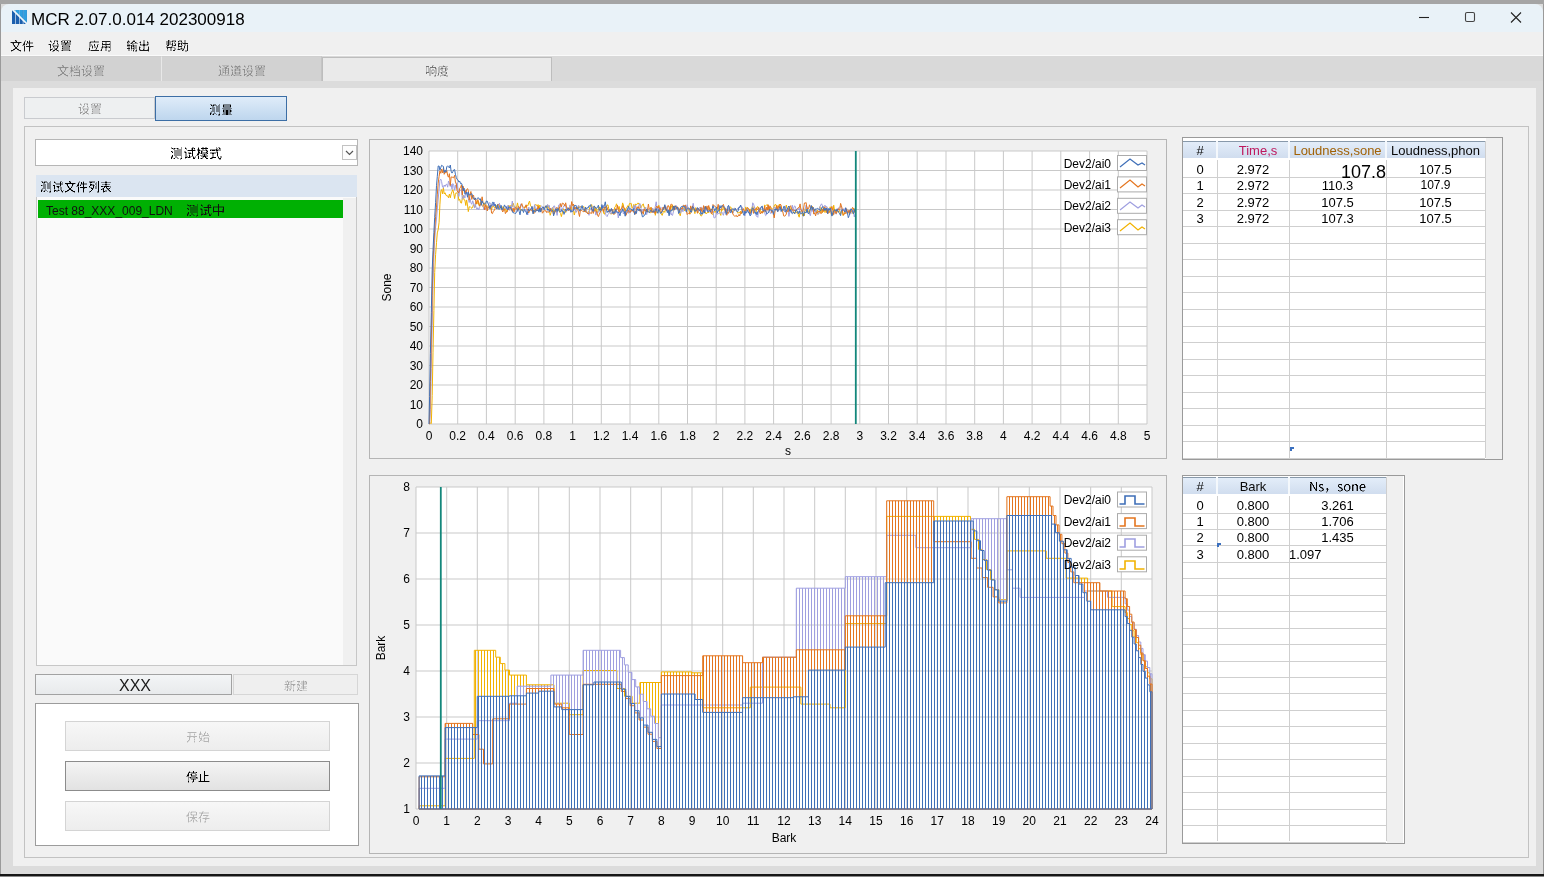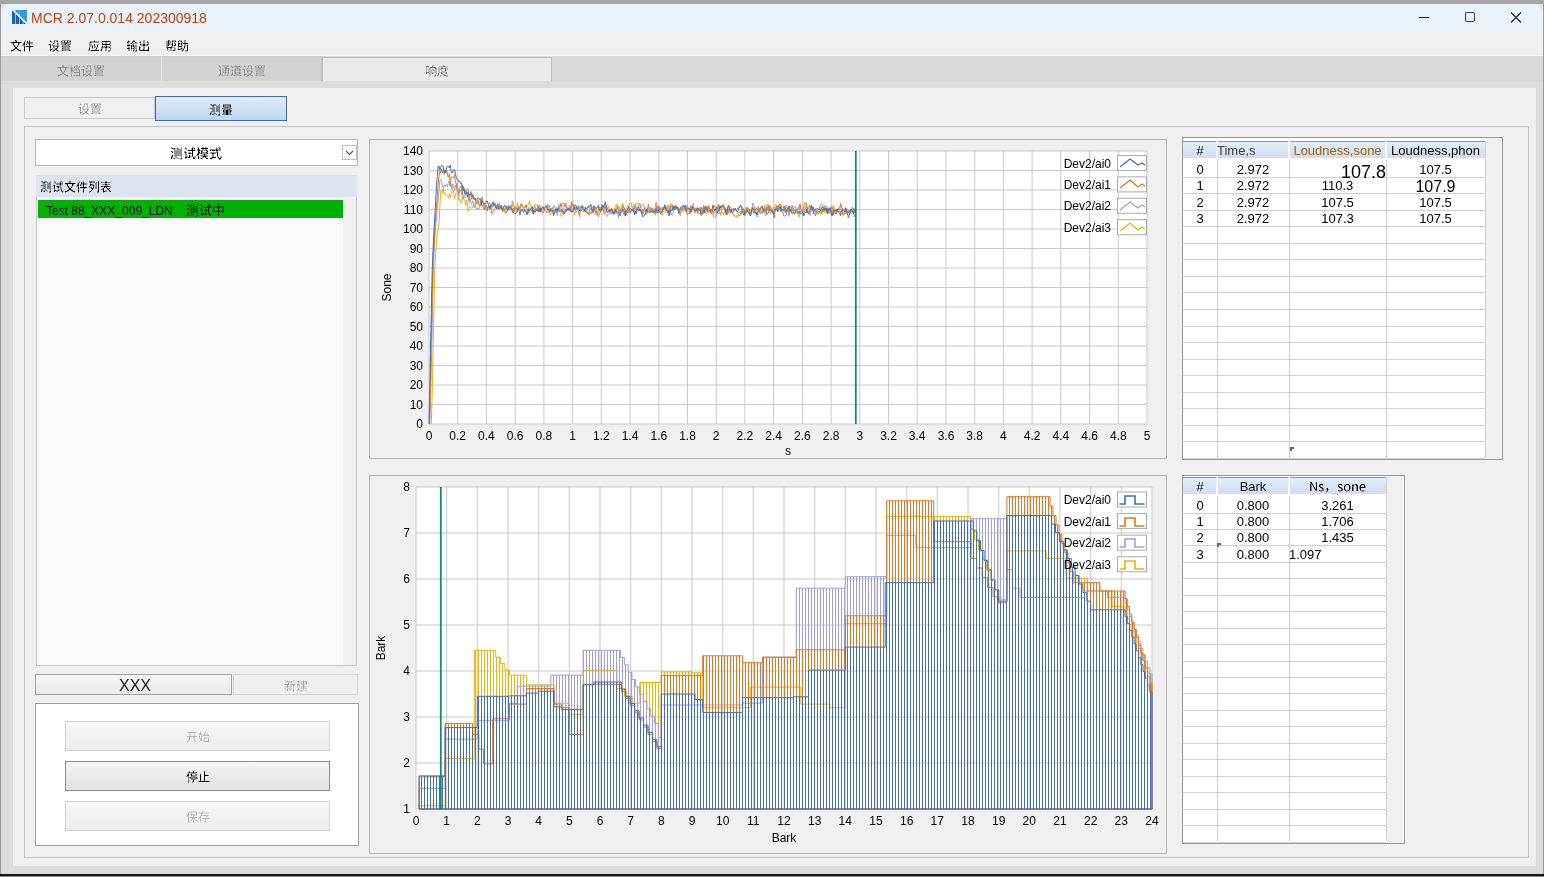--- a/index.html
+++ b/index.html
@@ -26,21 +26,21 @@
 <rect x="11.4" y="1" width="3.4" height="14" fill="#1b5fae"></rect>
 <g clip-path="url(#icl)">
 <rect x="0" y="1" width="3.2" height="14" fill="#2d9fe0"></rect>
 <rect x="3.8" y="1" width="3.2" height="14" fill="#2d9fe0"></rect>
 <rect x="7.6" y="1" width="3.2" height="14" fill="#2d9fe0"></rect>
 <rect x="11.4" y="1" width="3.4" height="14" fill="#2d9fe0"></rect>
 </g>
 <line x1="0.5" y1="0.5" x2="15.5" y2="15.5" stroke="#eef6fb" stroke-width="1.6"></line>
 </g>
     </svg>
-    <div class="t" style="left:31px;top:10px;font-size:14px;color:#c2410c">MCR 2.07.0.014 202300918</div>
+    <div class="t" style="left:31px;top:10px;font-size:17px;color:#000000">MCR 2.07.0.014 202300918</div>
     <svg class="abs" style="left:1412px;top:10px" width="120" height="14" viewBox="0 0 120 14">
 <line x1="7" y1="7.5" x2="17" y2="7.5" stroke="#222" stroke-width="1.1"></line>
 <rect x="53.5" y="2.5" width="9" height="9" rx="1.5" fill="none" stroke="#444" stroke-width="1.1"></rect>
 <path d="M99,2.5 L109,12.5 M109,2.5 L99,12.5" stroke="#222" stroke-width="1.1" fill="none"></path>
 </svg>
     <div class="abs" style="left:1px;top:32px;width:1542px;height:24px;background:#f0f0f0"></div>
     <div class="abs" style="left:1px;top:55px;width:1542px;height:1px;background:#fafafa"></div>
     <div class="abs" style="left:1px;top:56px;width:1542px;height:25px;background:#d9d9d9"></div>
     <div class="abs" style="left:1px;top:56px;width:161px;height:25px;background:#d2d2d2;border-right:1px solid #e8e8e8;border-top:1px solid #cfcfcf;box-sizing:border-box"></div>
     <div class="abs" style="left:162px;top:56px;width:160px;height:25px;background:#d2d2d2;border-right:1px solid #c4c4c4;border-top:1px solid #cfcfcf;box-sizing:border-box"></div>
@@ -272,36 +272,36 @@
       <rect x="748.5" y="60.2" width="29" height="15" fill="#fff" stroke="#ababab"></rect>
       <path d="M750.5,72 H756 V64 H766 V72 H775.5" fill="none" stroke="#9f9fe0" stroke-width="1.6"></path>
       <text x="742" y="93.8" font-size="12" text-anchor="end" fill="#000">Dev2/ai3</text>
       <rect x="748.5" y="81.8" width="29" height="15" fill="#fff" stroke="#ababab"></rect>
       <path d="M750.5,94 H756 V86 H766 V94 H775.5" fill="none" stroke="#f2b200" stroke-width="1.6"></path>
     </svg>
     <div class="abs" style="left:1182px;top:137px;width:321px;height:323px;background:#fff;border:1px solid #9a9a9a;box-sizing:border-box"></div>
     <div class="abs" style="left:1183px;top:141px;width:302px;height:17px;background:linear-gradient(#e3edf9,#cfdcEe);border-top:1px solid #8899aa;border-bottom:1px solid #9aa7b8"></div>
     <div class="t" style="left:1183px;top:143px;width:34px;text-align:center;font-size:13px;color:#0a0a0a">#</div>
     <div class="abs" style="left:1216px;top:141px;width:2px;height:17px;background:#f4f8fc"></div>
-    <div class="t" style="left:1217px;top:143px;width:82px;font-size:13px;color:#404040">Time,s</div>
+    <div class="t" style="left:1217px;top:143px;width:82px;text-align:center;font-size:13px;color:#be185d">Time,s</div>
     <div class="abs" style="left:1288px;top:141px;width:2px;height:17px;background:#f4f8fc"></div>
     <div class="t" style="left:1289px;top:143px;width:97px;text-align:center;font-size:13px;color:#a16207">Loudness,sone</div>
     <div class="abs" style="left:1385px;top:141px;width:2px;height:17px;background:#f4f8fc"></div>
     <div class="t" style="left:1386px;top:143px;width:99px;text-align:center;font-size:13px;color:#0a0a0a">Loudness,phon</div>
     <div class="abs" style="left:1183px;top:158px;width:302px;height:2px;background:#fff"></div>
     <div class="abs" style="left:1183px;top:176.6px;width:302px;height:1px;background:#cfcfcf"></div>
     <div class="t" style="left:1183px;top:161.5px;width:34px;text-align:center;font-size:13px;color:#000">0</div>
     <div class="t" style="left:1217px;top:161.5px;width:72px;text-align:center;font-size:13px;color:#000">2.972</div>
     <div class="t" style="left:1289px;top:161.5px;width:97px;text-align:right;font-size:18px;color:#000">107.8</div>
     <div class="t" style="left:1386px;top:161.5px;width:99px;text-align:center;font-size:13px;color:#000">107.5</div>
     <div class="abs" style="left:1183px;top:193.1px;width:302px;height:1px;background:#cfcfcf"></div>
     <div class="t" style="left:1183px;top:178.1px;width:34px;text-align:center;font-size:13px;color:#000">1</div>
     <div class="t" style="left:1217px;top:178.1px;width:72px;text-align:center;font-size:13px;color:#000">2.972</div>
     <div class="t" style="left:1289px;top:178.1px;width:97px;text-align:center;font-size:13px;color:#000">110.3</div>
-    <div class="t" style="left:1386px;top:178.1px;width:99px;text-align:center;font-size:16px;color:#000">107.9</div>
+    <div class="t" style="left:1386px;top:178.1px;width:99px;text-align:center;font-size:12px;color:#000">107.9</div>
     <div class="abs" style="left:1183px;top:209.7px;width:302px;height:1px;background:#cfcfcf"></div>
     <div class="t" style="left:1183px;top:194.6px;width:34px;text-align:center;font-size:13px;color:#000">2</div>
     <div class="t" style="left:1217px;top:194.6px;width:72px;text-align:center;font-size:13px;color:#000">2.972</div>
     <div class="t" style="left:1289px;top:194.6px;width:97px;text-align:center;font-size:13px;color:#000">107.5</div>
     <div class="t" style="left:1386px;top:194.6px;width:99px;text-align:center;font-size:13px;color:#000">107.5</div>
     <div class="abs" style="left:1183px;top:226.2px;width:302px;height:1px;background:#cfcfcf"></div>
     <div class="t" style="left:1183px;top:211.2px;width:34px;text-align:center;font-size:13px;color:#000">3</div>
     <div class="t" style="left:1217px;top:211.2px;width:72px;text-align:center;font-size:13px;color:#000">2.972</div>
     <div class="t" style="left:1289px;top:211.2px;width:97px;text-align:center;font-size:13px;color:#000">107.3</div>
     <div class="t" style="left:1386px;top:211.2px;width:99px;text-align:center;font-size:13px;color:#000">107.5</div>

